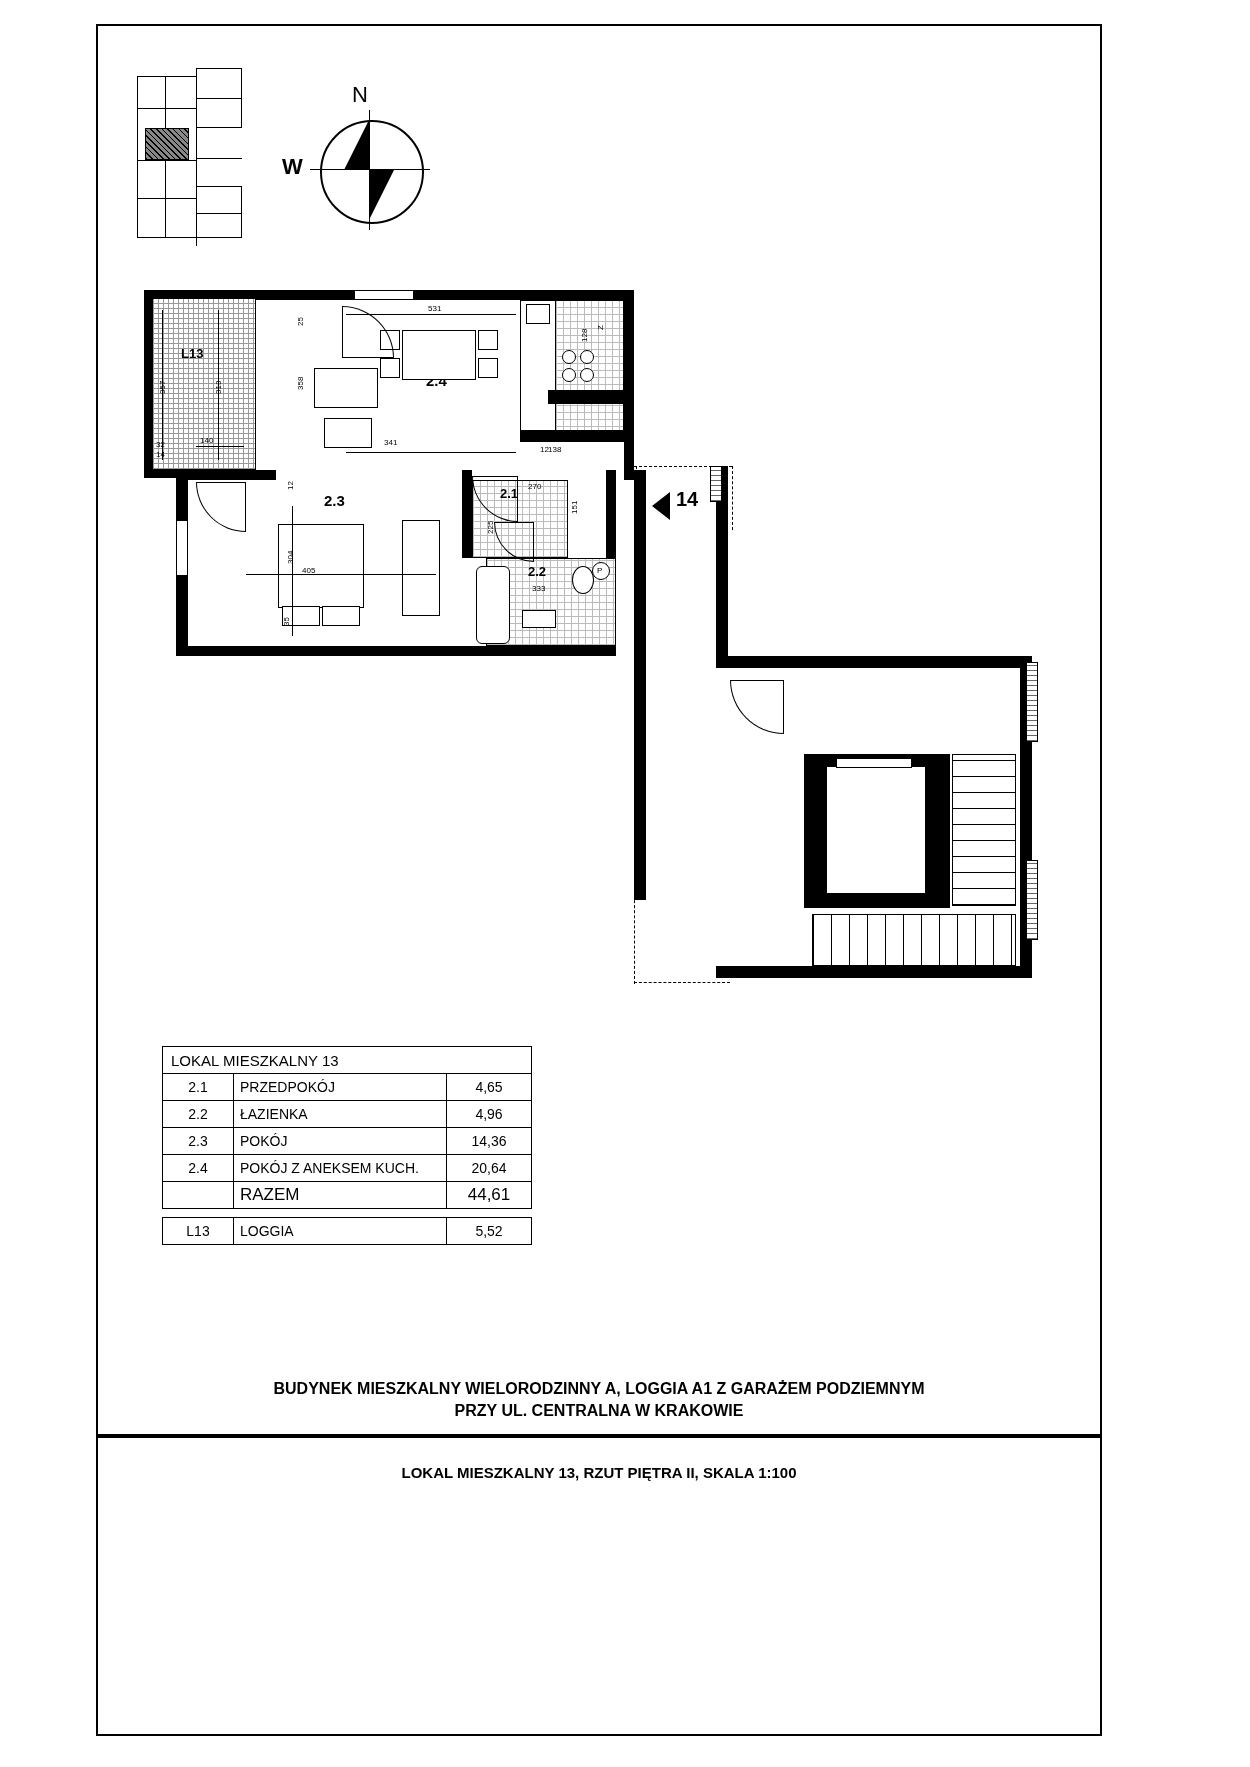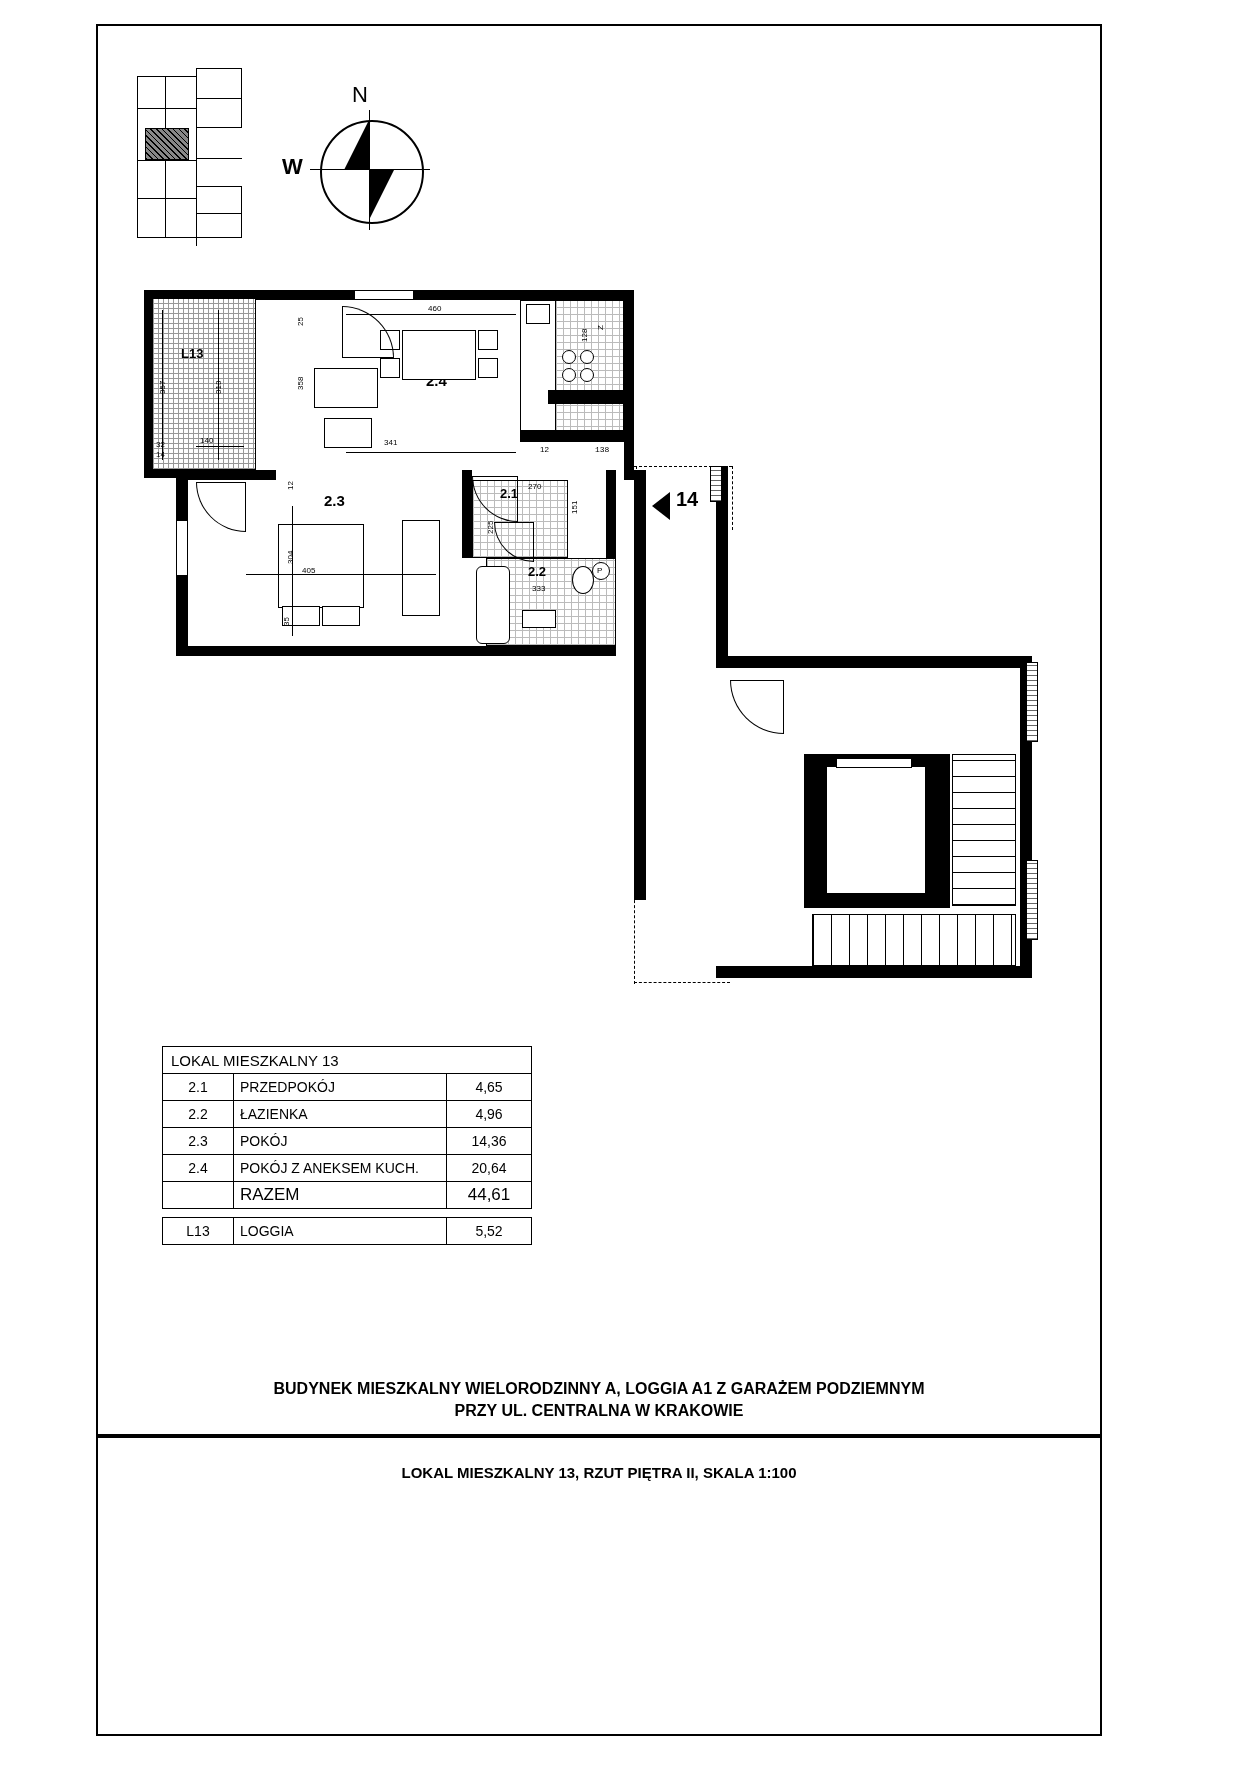--- a/index.html
+++ b/index.html
@@ -133,21 +133,21 @@
     <div class="w" style="left:160px;top:20px;width:378px;height:10px;"></div>
     <div class="w" style="left:528px;top:20px;width:10px;height:190px;"></div>
     <div class="w" style="left:160px;top:200px;width:18px;height:10px;"></div>
     <div class="w" style="left:80px;top:200px;width:12px;height:186px;"></div>
     <div class="w" style="left:80px;top:200px;width:100px;height:10px;"></div>
     <div class="w" style="left:80px;top:376px;width:440px;height:10px;"></div>
     <div class="w" style="left:510px;top:200px;width:10px;height:186px;"></div>
 
     <div class="room" style="left:170px;top:30px;width:358px;height:170px;border:none;"></div>
     <div class="lab" style="left:330px;top:102px;font-size:15px;">2.4</div>
-    <div class="dim" style="left:332px;top:34px;">460</div>
+    <div class="dim" style="left:332px;top:34px;">531</div>
     <div class="dline" style="left:250px;top:44px;width:170px;"></div>
     <div class="dim" style="left:288px;top:168px;">341</div>
     <div class="dline" style="left:250px;top:182px;width:170px;"></div>
     <div class="dimv" style="left:200px;top:120px;">358</div>
     <div class="dimv" style="left:200px;top:56px;">25</div>
 
     <div class="furn" style="left:218px;top:98px;width:64px;height:40px;"></div>
     <div class="furn" style="left:228px;top:148px;width:48px;height:30px;"></div>
     <div class="furn" style="left:306px;top:60px;width:74px;height:50px;"></div>
     <div class="furn" style="left:284px;top:60px;width:20px;height:20px;"></div>
@@ -159,21 +159,21 @@
     <div class="furn" style="left:424px;top:30px;width:36px;height:142px;"></div>
     <div class="furn" style="left:430px;top:34px;width:24px;height:20px;"></div>
     <div class="furn-r" style="left:466px;top:80px;width:14px;height:14px;"></div>
     <div class="furn-r" style="left:484px;top:80px;width:14px;height:14px;"></div>
     <div class="furn-r" style="left:466px;top:98px;width:14px;height:14px;"></div>
     <div class="furn-r" style="left:484px;top:98px;width:14px;height:14px;"></div>
     <div class="dimv" style="left:500px;top:60px;">Z</div>
     <div class="dimv" style="left:484px;top:72px;">128</div>
     <div class="w" style="left:452px;top:120px;width:76px;height:14px;"></div>
     <div class="w" style="left:424px;top:160px;width:104px;height:12px;"></div>
-    <div class="dim" style="left:499px;top:175px;font-family:Liberation Mono, monospace;">138</div>
+    <div class="dim" style="left:452px;top:175px;">138</div>
     <div class="dim" style="left:444px;top:175px;">12</div>
 
     <div class="w" style="left:366px;top:200px;width:10px;height:88px;"></div>
     <div class="tile" style="left:376px;top:210px;width:96px;height:78px;"></div>
     <div class="lab" style="left:404px;top:216px;">2.1</div>
     <div class="dim" style="left:432px;top:212px;">270</div>
     <div class="dimv" style="left:390px;top:264px;">225</div>
     <div class="dimv" style="left:474px;top:244px;">151</div>
 
     <div class="tile" style="left:390px;top:288px;width:130px;height:88px;"></div>

